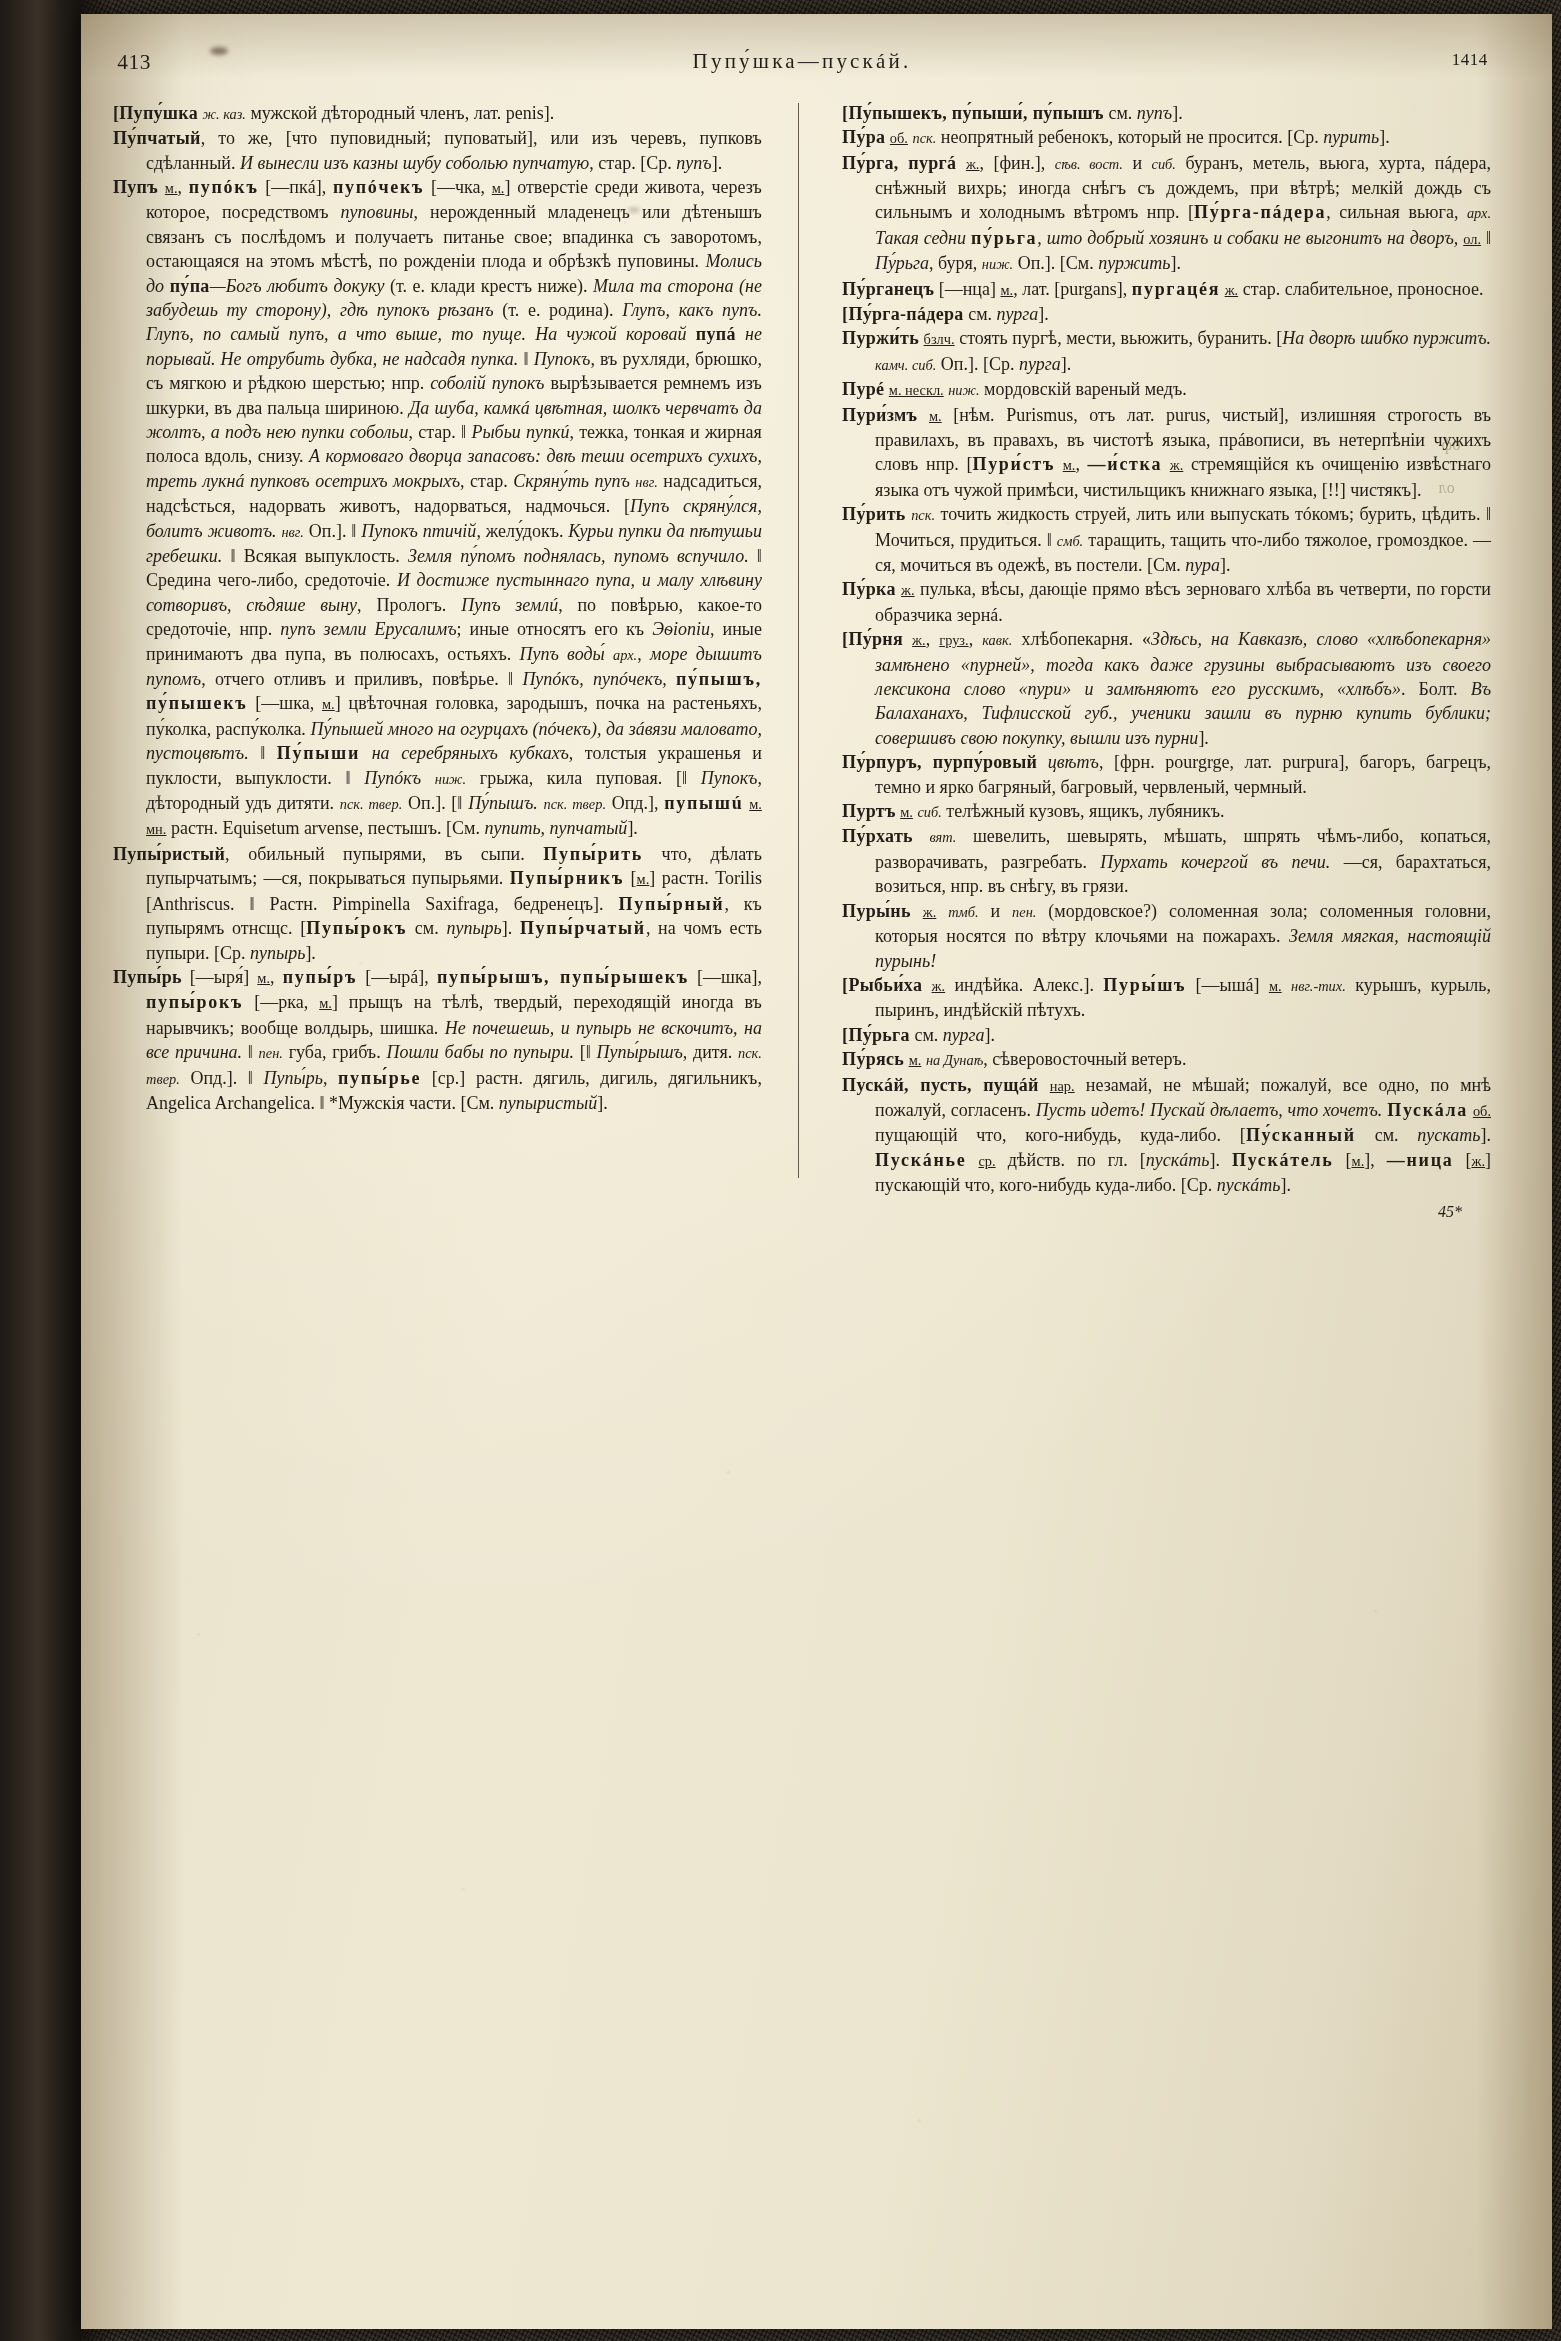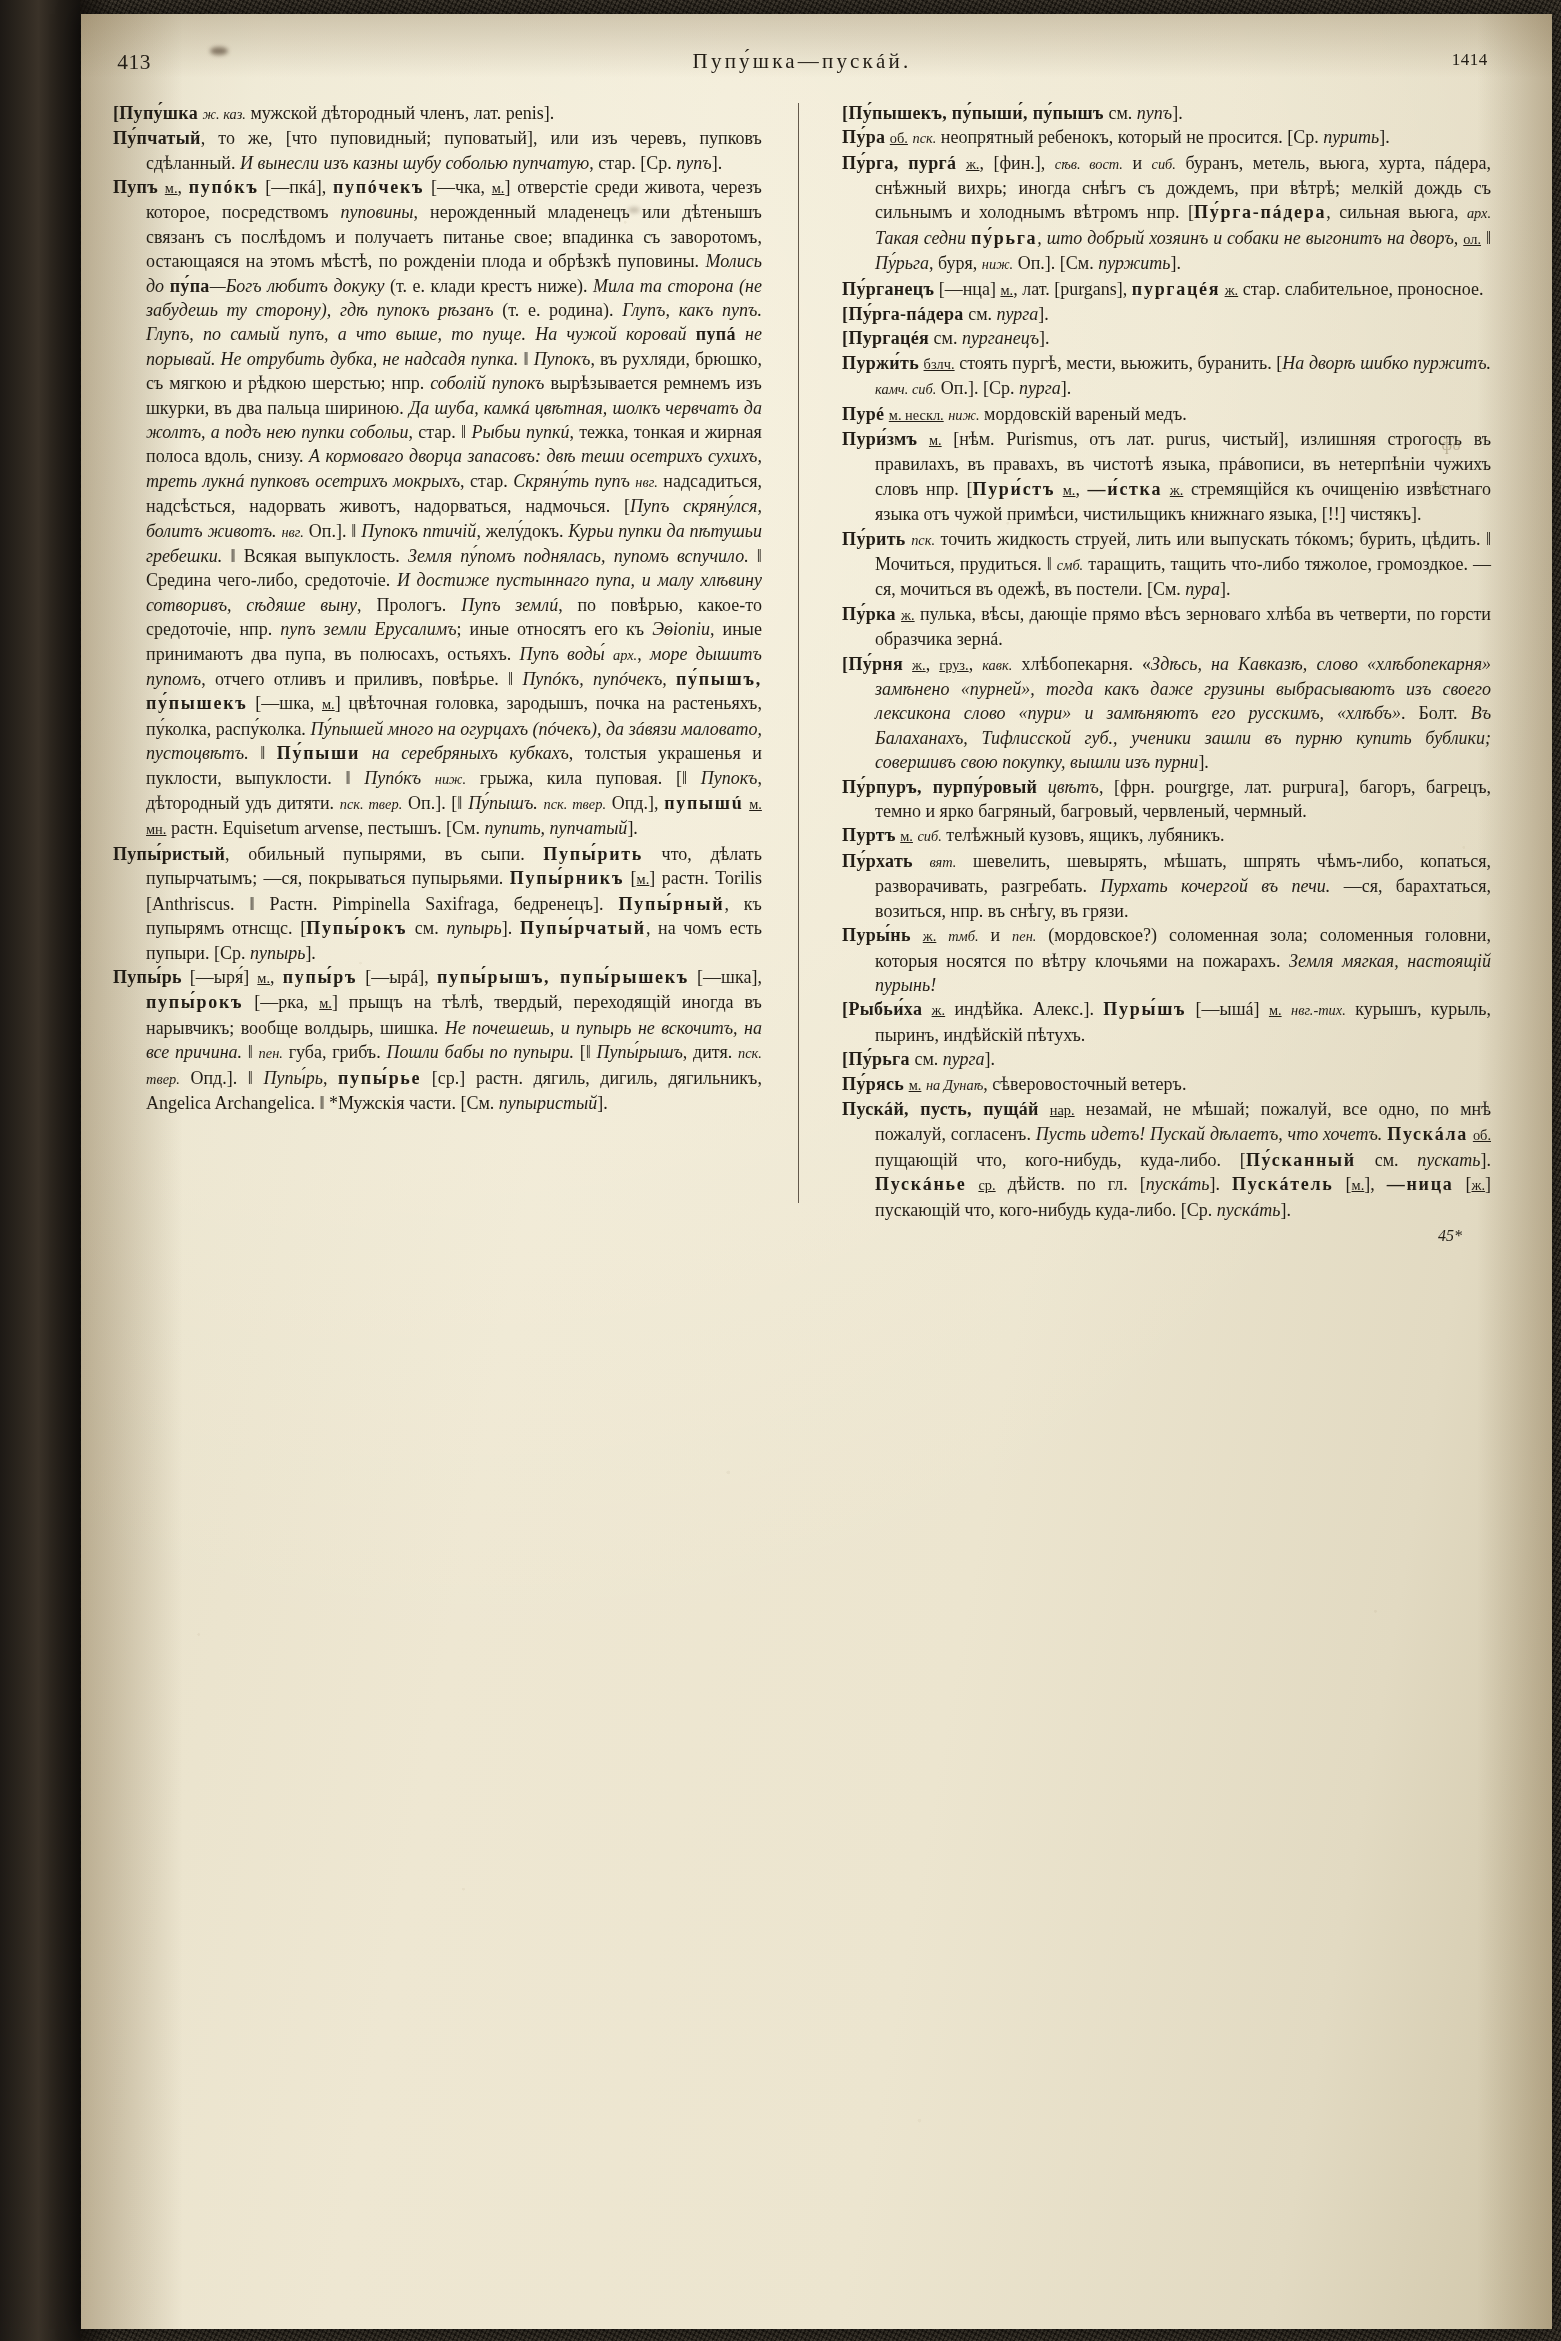--- a/index.html
+++ b/index.html
@@ -214,21 +214,20 @@
       <div id="col-rule"></div>
 
       <div class="column" id="col-right">
         <div class="ghost" style="right:31px; top:332px;">оф</div>
         <div class="ghost" style="right:36px; top:375px;">ол</div>
       <p class="entry"><span class="hw">[Пу́пышекъ, пу́пыши́, пу́пышъ</span><span> см. <span class="it">пупъ</span>].</span></p>
           <p class="entry"><span class="hw">Пу́ра</span><span> <span class="sm">об.</span> <span class="smi">пск.</span> неопрятный ребенокъ, который не просится. [Ср. <span class="it">пурить</span>].</span></p>
           <p class="entry"><span class="hw">Пу́рга, пургá</span><span> <span class="sm">ж.</span>, [фин.], <span class="smi">сѣв. вост.</span> и <span class="smi">сиб.</span> буранъ, метель, вьюга, хурта, пáдера, снѣжный вихрь; иногда снѣгъ съ дождемъ, при вѣтрѣ; мелкій дождь съ сильнымъ и холоднымъ вѣтромъ нпр. [<span class="hwsp">Пу́рга-пáдера</span>, сильная вьюга, <span class="smi">арх.</span> <span class="it">Такая седни</span> <span class="hwsp">пу́рьга</span><span class="it">, што добрый хозяинъ и собаки не выгонитъ на дворъ,</span> <span class="sm">ол.</span> ‖ <span class="it">Пу́рьга</span>, буря, <span class="smi">ниж.</span> Оп.]. [См. <span class="it">пуржить</span>].</span></p>
           <p class="entry"><span class="hw">Пу́рганецъ</span><span> [—нца] <span class="sm">м.</span>, лат. [purgans], <span class="hwsp">пургацéя</span> <span class="sm">ж.</span> стар. слабительное, проносное.</span></p>
           <p class="entry"><span class="hw">[Пу́рга-пáдера</span><span> см. <span class="it">пургa</span>].</span></p>
-          <p class="entry"><span class="hw">[Пургацéя</span><span> см. <span class="it">пурганецъ</span>].</span></p>
           <p class="entry"><span class="hw">Пуржи́ть</span><span> <span class="sm">бзлч.</span> стоять пургѣ, мести, вьюжить, буранить. [<span class="it">На дворѣ шибко пуржитъ.</span> <span class="smi">камч. сиб.</span> Оп.]. [Ср. <span class="it">пурга</span>].</span></p>
           <p class="entry"><span class="hw">Пурé</span><span> <span class="sm">м. нескл.</span> <span class="smi">ниж.</span> мордовскій вареный медъ.</span></p>
           <p class="entry"><span class="hw">Пури́змъ</span><span> <span class="sm">м.</span> [нѣм. Purismus, отъ лат. purus, чистый], излишняя строгость въ правилахъ, въ правахъ, въ чистотѣ языка, прáвописи, въ нетерпѣніи чужихъ словъ нпр. [<span class="hwsp">Пури́стъ</span> <span class="sm">м.</span>, <span class="hwsp">—и́стка</span> <span class="sm">ж.</span> стремящійся къ очищенію извѣстнаго языка отъ чужой примѣси, чистильщикъ книжнаго языка, [!!] чистякъ].</span></p>
           <p class="entry"><span class="hw">Пу́рить</span><span> <span class="smi">пск.</span> точить жидкость струей, лить или выпускать тóкомъ; бурить, цѣдить. ‖ Мочиться, прудиться. ‖ <span class="smi">смб.</span> таращить, тащить что-либо тяжолое, громоздкое. —ся, мочиться въ одежѣ, въ постели. [См. <span class="it">пура</span>].</span></p>
           <p class="entry"><span class="hw">Пу́рка</span><span> <span class="sm">ж.</span> пулька, вѣсы, дающіе прямо вѣсъ зерноваго хлѣба въ четверти, по горсти образчика зернá.</span></p>
           <p class="entry"><span class="hw">[Пу́рня</span><span> <span class="sm">ж.</span>, <span class="sm">груз.</span>, <span class="smi">кавк.</span> хлѣбопекарня. «<span class="it">Здѣсь, на Кавказѣ, слово «хлѣбопекарня» замѣнено «пурней», тогда какъ даже грузины выбрасываютъ изъ своего лексикона слово «пури» и замѣняютъ его русскимъ, «хлѣбъ»</span>. Болт. <span class="it">Въ Балаханахъ, Тифлисской губ., ученики зашли въ пурню купить бублики; совершивъ свою покупку, вышли изъ пурни</span>].</span></p>
           <p class="entry"><span class="hw">Пу́рпуръ, пурпу́ровый</span><span> <span class="it">цвѣтъ</span>, [фрн. pourgrge, лат. purpura], багоръ, багрецъ, темно и ярко багряный, багровый, червленый, чермный.</span></p>
           <p class="entry"><span class="hw">Пуртъ</span><span> <span class="sm">м.</span> <span class="smi">сиб.</span> телѣжный кузовъ, ящикъ, лубяникъ.</span></p>
           <p class="entry"><span class="hw">Пу́рхать</span><span> <span class="smi">вят.</span> шевелить, шевырять, мѣшать, шпрять чѣмъ-либо, копаться, разворачивать, разгребать. <span class="it">Пурхать кочергой въ печи.</span> —ся, барахтаться, возиться, нпр. въ снѣгу, въ грязи.</span></p>
           <p class="entry"><span class="hw">Пуры́нь</span><span> <span class="sm">ж.</span> <span class="smi">тмб.</span> и <span class="smi">пен.</span> (мордовское?) соломенная зола; соломенныя головни, которыя носятся по вѣтру клочьями на пожарахъ. <span class="it">Земля мягкая, настоящій пурынь!</span></span></p>

